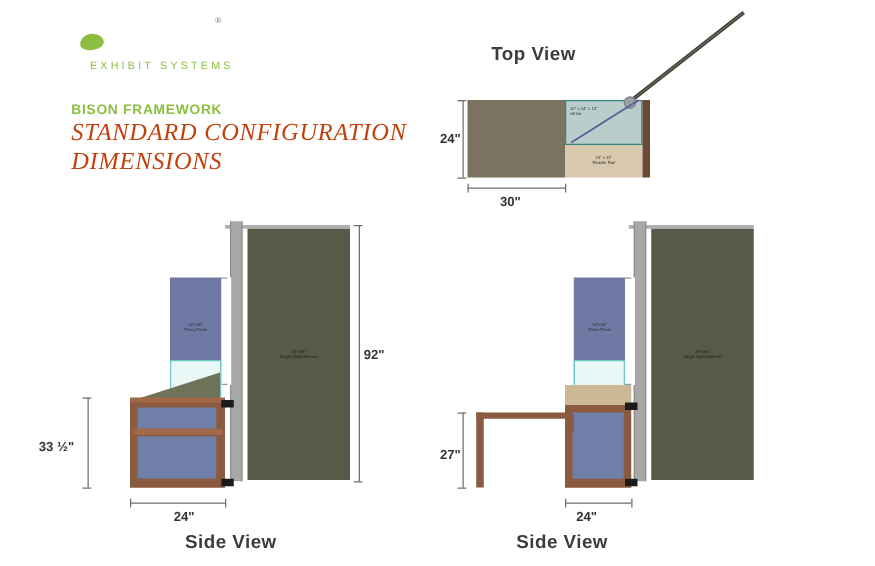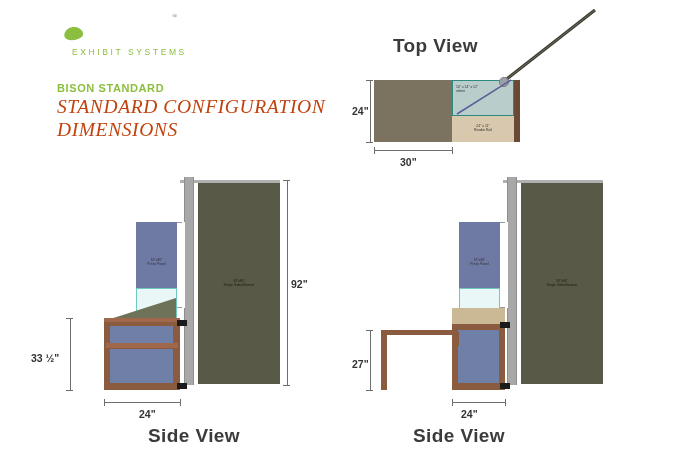--- a/index.html
+++ b/index.html
@@ -53,21 +53,21 @@
     font-family:"Liberation Serif",serif;
     font-style:italic;font-size:19.5px;
     letter-spacing:.6px;color:#c2410c;
     white-space:nowrap;
   }
   #title1{left:57px;top:96px;}
   #title2{left:57px;top:119px;}
 
   
   .viewhead{
-    font-size:19px;font-weight:bold;
+    font-size:15px;font-weight:bold;
     color:#3b3b3b;letter-spacing:.4px;
     white-space:nowrap;
   }
   #topview-title{left:393px;top:35px;}
   #sv1-title{left:148px;top:425px;}
   #sv2-title{left:413px;top:425px;}
 
   
   .dimtxt{
     font-size:10.5px;font-weight:bold;
@@ -130,21 +130,21 @@
 </style>
 </head>
 <body>
 
 <div class="abs" id="logo">
   <div class="leaf"></div>
   <div class="reg">®</div>
   <div class="sub">EXHIBIT SYSTEMS</div>
 </div>
 
-<div class="abs" id="kicker">BISON STANDARD</div>
+<div class="abs" id="kicker">BISON FRAMEWORK</div>
 <div class="abs bigtitle" id="title1">STANDARD CONFIGURATION</div>
 <div class="abs bigtitle" id="title2">DIMENSIONS</div>
 
 <div class="abs viewhead" id="topview-title">Top View</div>
 
 <div class="abs" id="topview">
   <div class="abs" id="tv-main"></div>
   <div class="abs" id="tv-vitrine">
     <div class="cap" style="left:3px;top:4px;width:56px;text-align:left;">10" x 14" x 12"
 vitrine</div>

